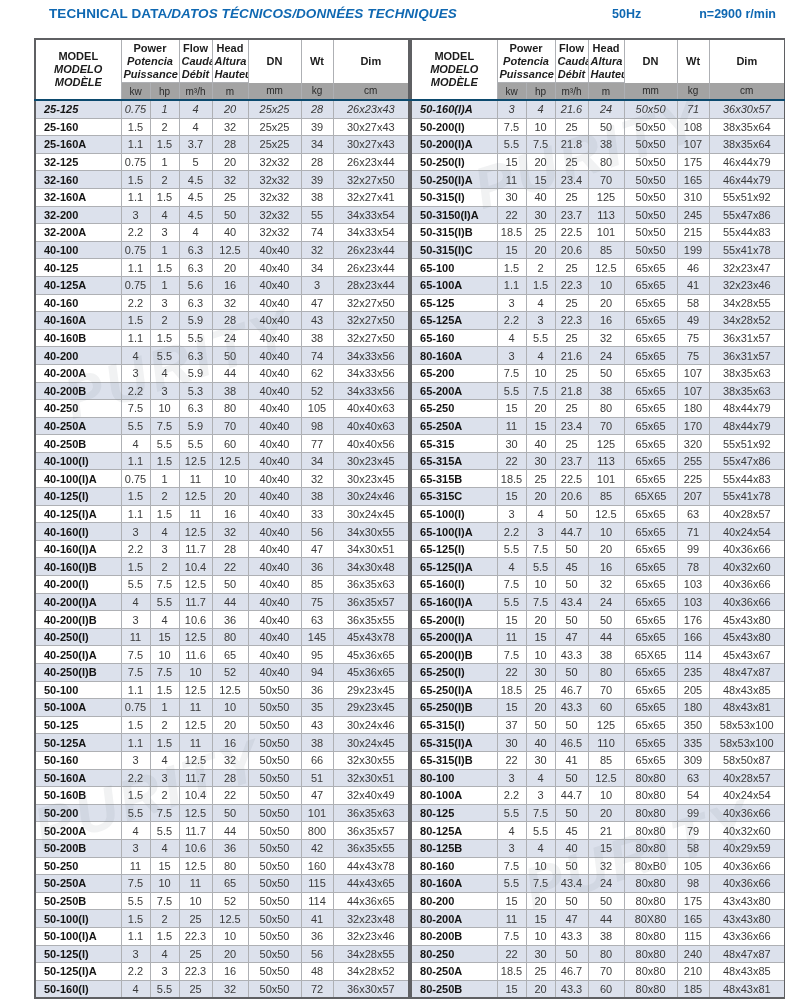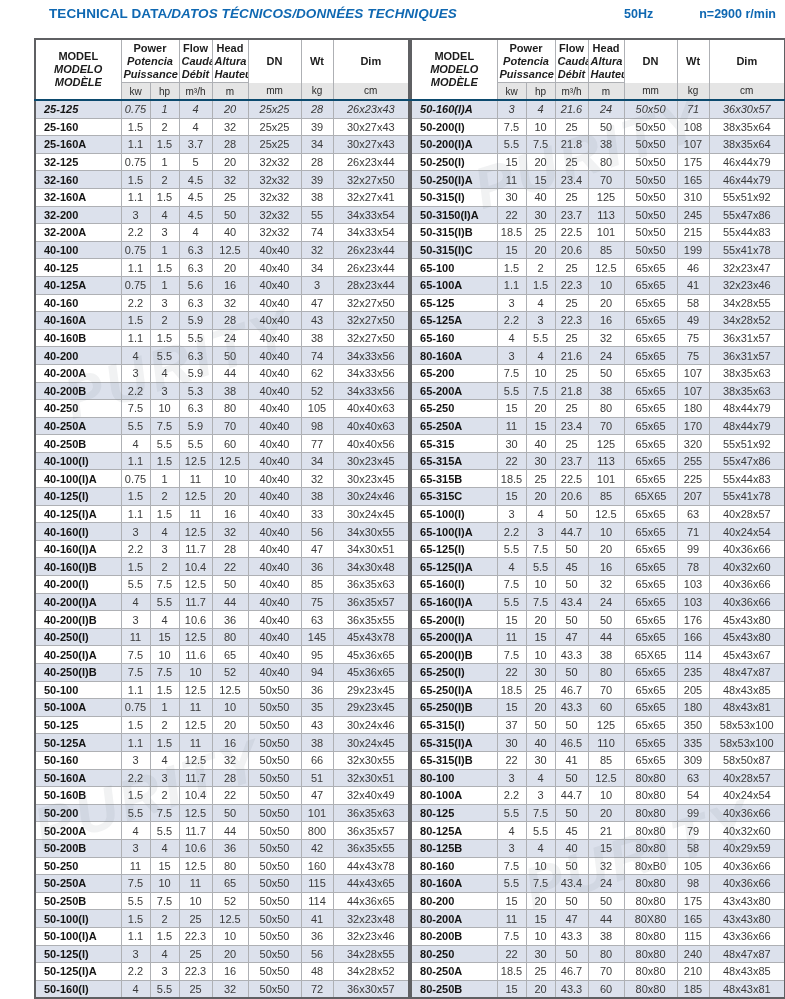--- a/index.html
+++ b/index.html
@@ -12,21 +12,21 @@
   }
 
   
   .titlebar {
     position: absolute; top: 6px; left: 9px; right: 9px;
     display: flex; justify-content: space-between; align-items: baseline; margin-left: 40px;
   }
   .title { font-size: 13.5px; font-weight: bold; color: #0f68b2; letter-spacing: 0.1px; }
   .title .t-b { font-style: normal; }
   .title .t-i { font-style: italic; }
-  .specs { display: flex; gap: 46px; }
+  .specs { display: flex; gap: 58px; }
   .spec { font-size: 12.5px; font-weight: bold; color: #0f68b2; }
 
   
   .tables-wrap {
     position: absolute; top: 38px; left: 8px; right: 8px;
     display: flex; justify-content: space-between; margin-left: 26px;
   }
   table.spec-table {
     border-collapse: collapse;
     width: 374px;
@@ -52,21 +52,21 @@
   col.c-wt    { width: 32px; }
   col.c-dim   { width: 76px; }
 
   
   thead tr.hmain th { height: 42px; vertical-align: middle; background: #fff; }
   thead th .hl { display: block; font-size: 11px; line-height: 13px; color: #1c1c1c; }
   thead th .b  { font-weight: bold; font-style: normal; }
   thead th .bi { font-weight: bold; font-style: italic; }
   thead tr.hunits th {
     height: 16px; font-size: 10px; font-weight: normal;
-    color: #2b2b2b; background: #e5e5e5;
+    color: #2b2b2b; background: #a3a3a3;
   }
   
   thead tr.hmain th.no-underline { border-bottom: hidden; }
   thead tr.hunits th.no-topline  { border-top: hidden; }
   
   tbody tr:first-child td { border-top: 2px solid #0c4a6e; font-style: italic; }
 
   
   tbody td {
     height: 16.6px;

